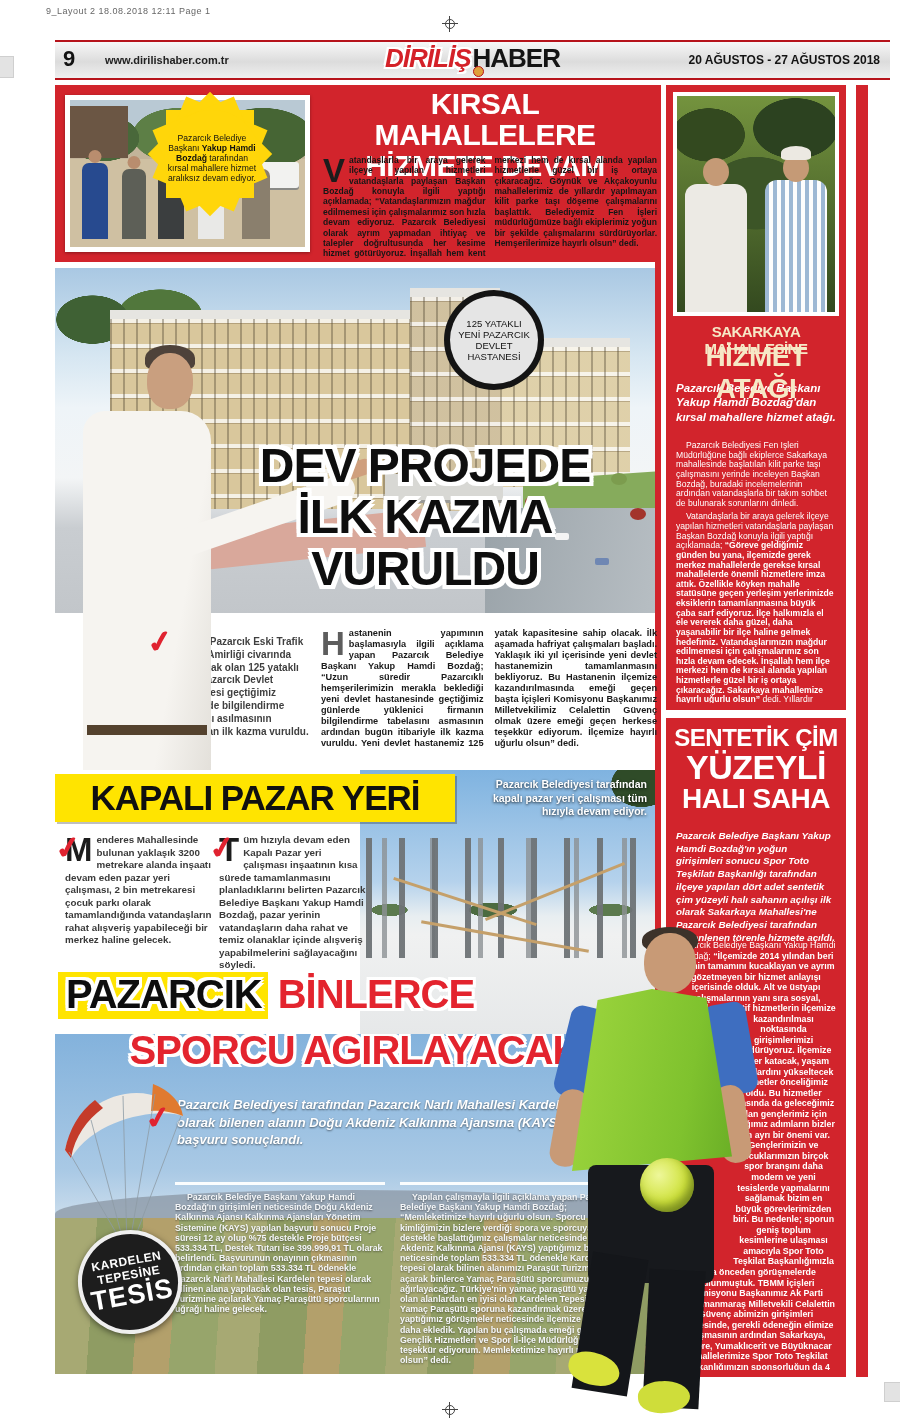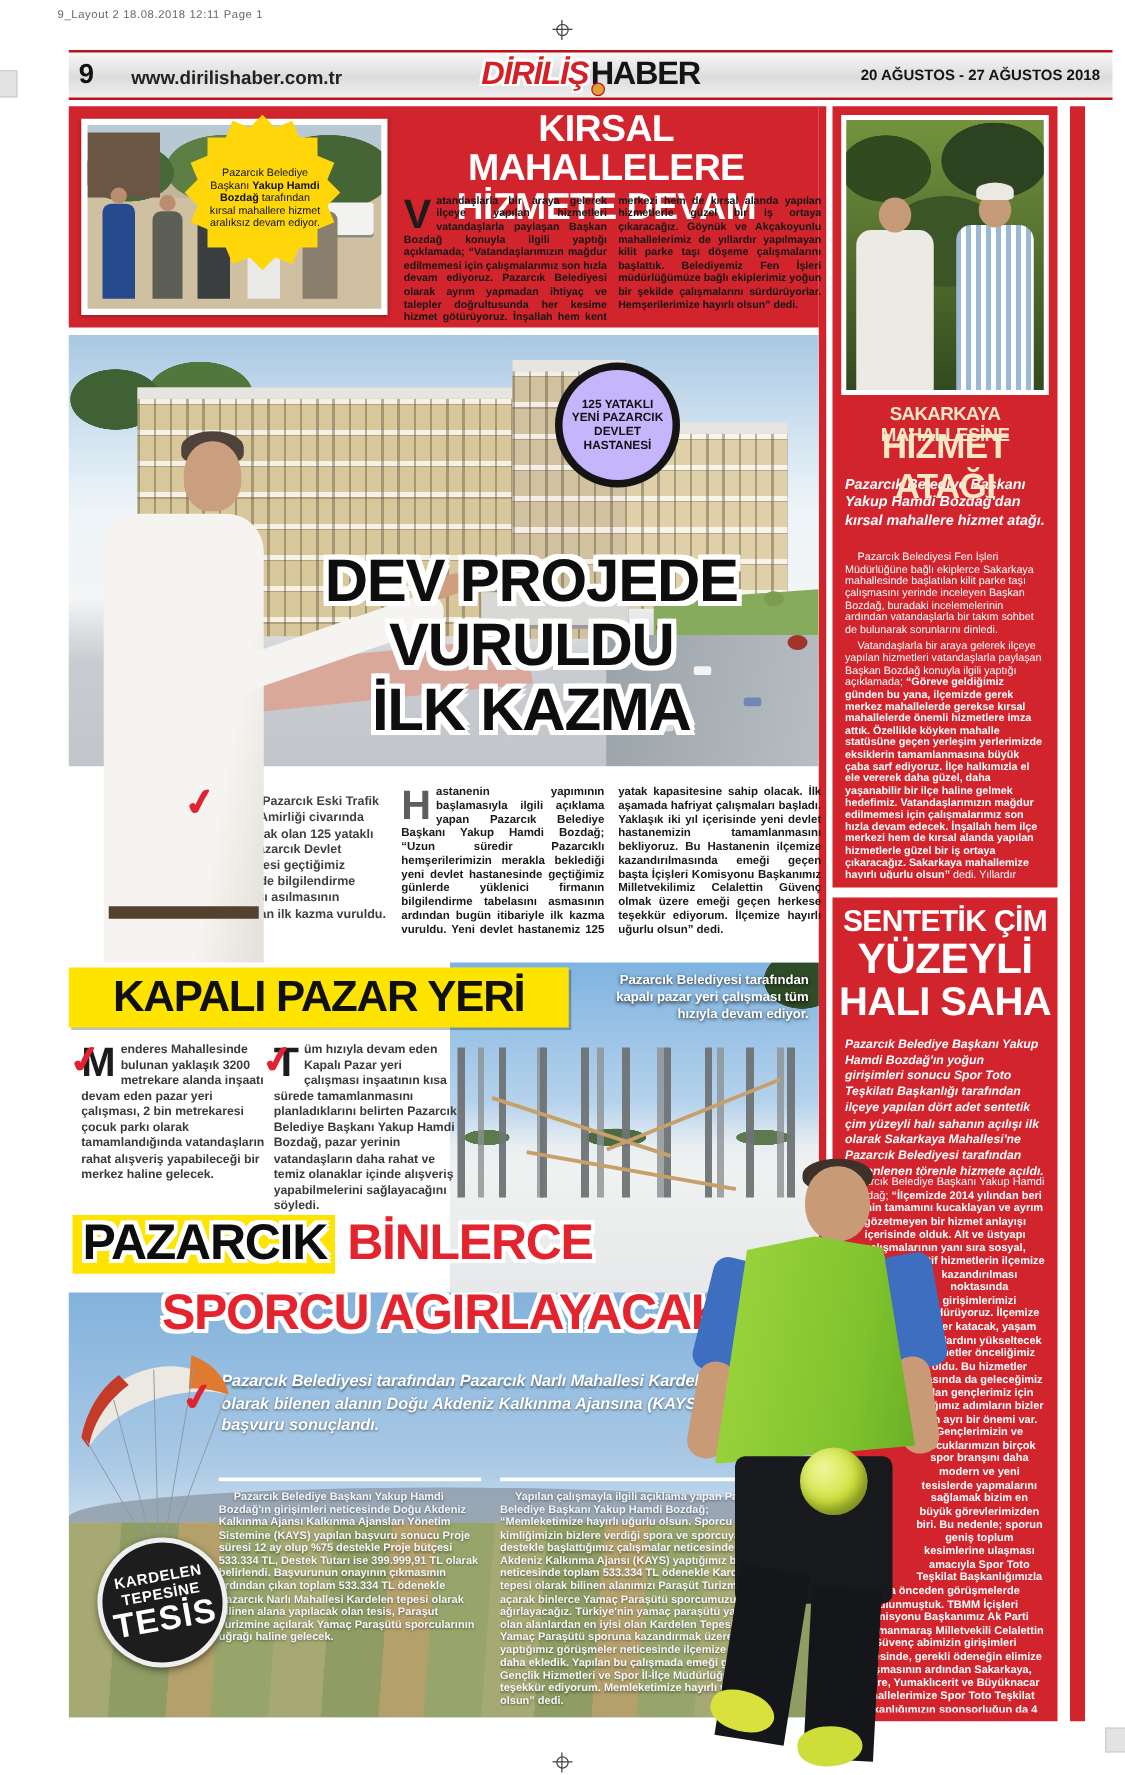--- a/index.html
+++ b/index.html
@@ -12,21 +12,21 @@
   .regmark{width:16px;height:16px;}
   .regmark .c{position:absolute;left:3px;top:3px;width:8px;height:8px;border:1px solid #444;border-radius:50%;}
   .regmark .h{position:absolute;left:0;top:7px;width:16px;height:1px;background:#444;}
   .regmark .v{position:absolute;left:7px;top:0;width:1px;height:16px;background:#444;}
   .graybox{background:#e3e3e3;border:1px solid #cfcfcf;}
   
   .masthead{left:55px;top:40px;width:835px;height:36px;
     background:linear-gradient(#f7f7f7,#dcdcdc 55%,#efefef);
     border-top:2px solid #b6131b;border-bottom:2px solid #b6131b;}
   .mh-num{left:8px;top:4px;font-size:22px;font-weight:900;color:#121212;}
-  .mh-site{left:50px;top:12px;font-size:15px;font-weight:700;color:#222;}
+  .mh-site{left:50px;top:12px;font-size:11px;font-weight:700;color:#222;}
   .mh-logo{left:50%;top:1px;transform:translateX(-50%);white-space:nowrap;}
   .logo-dirilis{font-size:26px;font-weight:900;font-style:italic;color:#d42128;letter-spacing:-1px;
     text-shadow:-2px -2px 0 #fff,2px -2px 0 #fff,-2px 2px 0 #fff,2px 2px 0 #fff,0 2px 0 #fff,0 -2px 0 #fff;}
   .logo-haber{font-size:26px;font-weight:900;color:#141414;letter-spacing:-1px;margin-left:2px;}
   .logo-drip{left:50%;top:24px;width:9px;height:9px;border-radius:50%;background:#df9f3a;border:1px solid #b8131a;}
   .mh-date{right:10px;top:11px;font-size:12px;font-weight:700;color:#141414;}
   
   .rule-mid{left:655px;top:85px;width:6px;height:1292px;background:#d2242c;}
   .rule-right{left:856px;top:85px;width:12px;height:1292px;background:#d2242c;}
   
@@ -101,23 +101,23 @@
   .hman{left:0;top:55px;width:300px;height:447px;z-index:6;pointer-events:none;}
   .hman-head{left:92px;top:30px;width:46px;height:56px;background:#c99f7f;border-radius:48% 48% 44% 44%;}
   .hman-hair{left:90px;top:22px;width:50px;height:26px;background:#4e423a;border-radius:50% 50% 30% 30%;}
   .hman-torso{left:28px;top:88px;width:128px;height:359px;border-radius:22px 30px 0 0;
     background:linear-gradient(100deg,#f6f4f0 0 70%,#e3e0da);}
   .hman-belt{left:32px;top:402px;width:120px;height:10px;background:#54422e;}
   .hman-arm{left:112px;top:212px;width:198px;height:28px;background:#f6f4f0;border-radius:14px;
     transform:rotate(-19deg);transform-origin:left center;}
   .hman-hand{left:288px;top:138px;width:30px;height:16px;background:#cf9f7d;border-radius:8px;transform:rotate(-19deg);}
   .hbadge{left:389px;top:22px;width:100px;height:100px;border-radius:50%;background:#141414;z-index:7;}
-  .hbadge-in{left:6px;top:6px;width:88px;height:88px;border-radius:50%;background:#c4b5fd;
+  .hbadge-in{left:6px;top:6px;width:88px;height:88px;border-radius:50%;background:#e5e5e5;
     display:flex;flex-direction:column;align-items:center;justify-content:center;
-    font-size:9.5px;font-weight:700;color:#111;line-height:1.18;text-align:center;}
+    font-size:9.5px;font-weight:400;color:#111;line-height:1.18;text-align:center;}
   .hhead{left:140px;top:172px;width:460px;text-align:center;z-index:7;
     font-size:48px;line-height:1.07;font-weight:900;letter-spacing:-1px;color:#0e0e0e;
     text-shadow:-4px -4px 0 #fff,4px -4px 0 #fff,-4px 4px 0 #fff,4px 4px 0 #fff,0 4px 0 #fff,0 -4px 0 #fff,4px 0 0 #fff,-4px 0 0 #fff;}
   .check{position:absolute;color:#e02330;font-size:30px;font-weight:900;transform:rotate(-8deg);
     text-shadow:1px 0 0 #e02330;z-index:9;}
   .hnote{left:122px;top:368px;width:132px;height:130px;overflow:hidden;
     font-size:10px;line-height:1.28;font-weight:600;color:#3f3f3f;}
   .hcols{left:266px;top:360px;width:336px;height:140px;overflow:hidden;
     column-count:2;column-gap:11px;font-size:9.2px;line-height:1.2;font-weight:600;color:#1a1a1a;text-align:justify;}
   
@@ -166,21 +166,21 @@
   .kbadge{left:78px;top:1230px;width:96px;height:96px;border-radius:50%;background:#1d1d1d;
     border:4px solid #efefef;box-shadow:0 2px 6px rgba(0,0,0,.5);transform:rotate(-10deg);z-index:9;
     display:flex;flex-direction:column;align-items:center;justify-content:center;color:#fff;text-align:center;}
   .kbadge .l{font-size:12px;font-weight:800;line-height:1.15;letter-spacing:.5px;}
   .kbadge .big{font-size:27px;font-weight:900;line-height:1;letter-spacing:1px;}
   
   .halisaha{left:666px;top:718px;width:180px;height:659px;overflow:hidden;}
   .hs-head{left:0;top:8px;width:180px;text-align:center;color:#fff;font-weight:900;line-height:1.02;}
   .hs1{font-size:24px;letter-spacing:-.5px;}
   .hs2{font-size:34px;letter-spacing:-.5px;}
-  .hs3{font-size:32px;letter-spacing:-.5px;}
+  .hs3{font-size:28px;letter-spacing:-.5px;}
   .hs-lead{left:10px;top:112px;width:160px;color:#fff;font-weight:800;font-style:italic;
     font-size:9.8px;line-height:1.3;}
   .hs-body{left:10px;top:222px;width:160px;height:430px;overflow:hidden;color:#fff;
     font-size:8.8px;line-height:1.2;font-weight:500;text-align:center;}
   .hs-spacer{float:left;width:55px;height:250px;}
   
   .player{left:560px;top:925px;width:195px;height:494px;z-index:30;pointer-events:none;}
   .pl-head{left:84px;top:8px;width:52px;height:60px;background:#c89a76;border-radius:48%;}
   .pl-hair{left:82px;top:2px;width:56px;height:26px;background:#3c322a;border-radius:50% 50% 40% 40%;}
   .pl-bib{left:12px;top:64px;width:160px;height:182px;background:linear-gradient(100deg,#9ed63e,#7fc22e 70%,#6aae26);
@@ -303,22 +303,22 @@
     <div class="abs hman">
       <span class="abs hman-hair"></span>
       <span class="abs hman-head"></span>
       <span class="abs hman-torso"></span>
       <span class="abs hman-belt"></span>
       <span class="abs hman-arm"></span>
       <span class="abs hman-hand"></span>
     </div>
     <div class="abs hhead">
       <div>DEV PROJEDE</div>
+      <div>İLK KAZMA</div>
       <div>VURULDU</div>
-      <div>İLK KAZMA</div>
     </div>
     <span class="check" style="left:92px;top:356px;">✓</span>
     <div class="abs hnote">Yukarı Pazarcık Eski Trafik Bölge Amirliği civarında yapılacak olan 125 yataklı yeni Pazarcık Devlet Hastanesi geçtiğimiz günlerde bilgilendirme tabelası asılmasının ardından ilk kazma vuruldu.</div>
     <div class="abs hcols">
       <span class="dropcap gray">H</span><span>astanenin yapımının başlamasıyla ilgili açıklama yapan Pazarcık Belediye Başkanı Yakup Hamdi Bozdağ; </span><span class="bold-quote">“Uzun süredir Pazarcıklı hemşerilerimizin merakla beklediği yeni devlet hastanesinde geçtiğimiz günlerde yüklenici firmanın bilgilendirme tabelasını asmasının ardından bugün itibariyle ilk kazma vuruldu. Yeni devlet hastanemiz 125 yatak kapasitesine sahip olacak. İlk aşamada hafriyat çalışmaları başladı. Yaklaşık iki yıl içerisinde yeni devlet hastanemizin tamamlanmasını bekliyoruz. Bu Hastanenin ilçemize kazandırılmasında emeği geçen başta İçişleri Komisyonu Başkanımız Milletvekilimiz Celalettin Güvenç olmak üzere emeği geçen herkese teşekkür ediyorum. İlçemize hayırlı uğurlu olsun”</span><span> dedi.</span>
     </div>
   </div>
 
   <div class="abs pazar">
     <div class="abs pbanner">KAPALI PAZAR YERİ</div>

